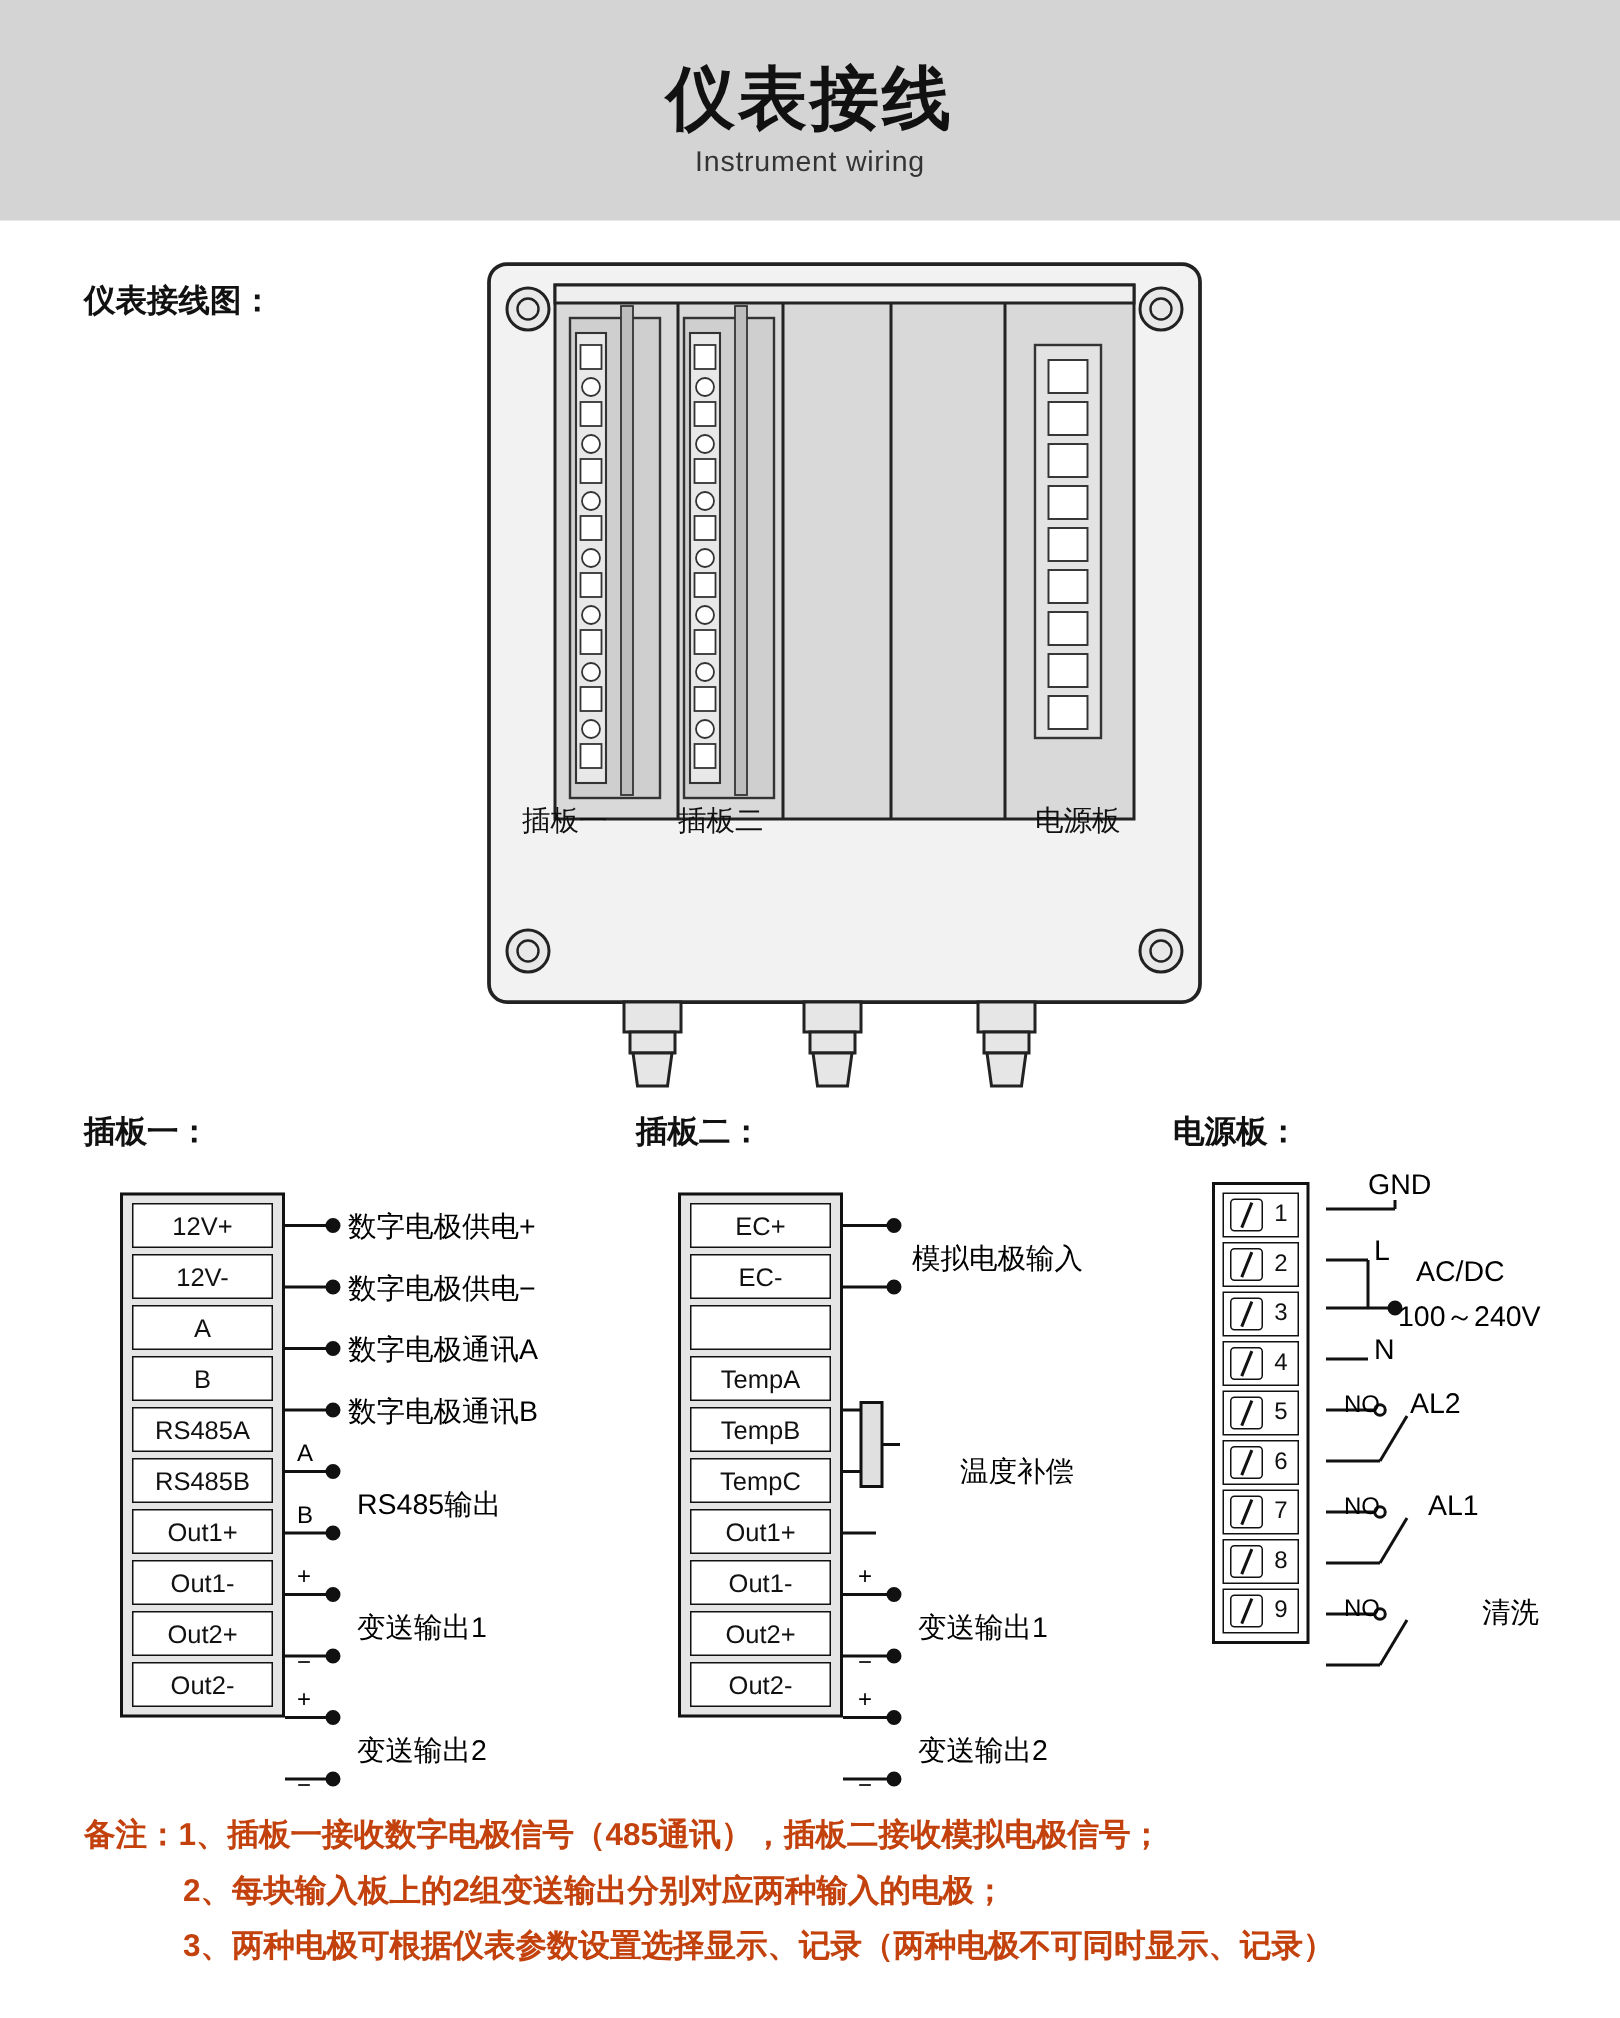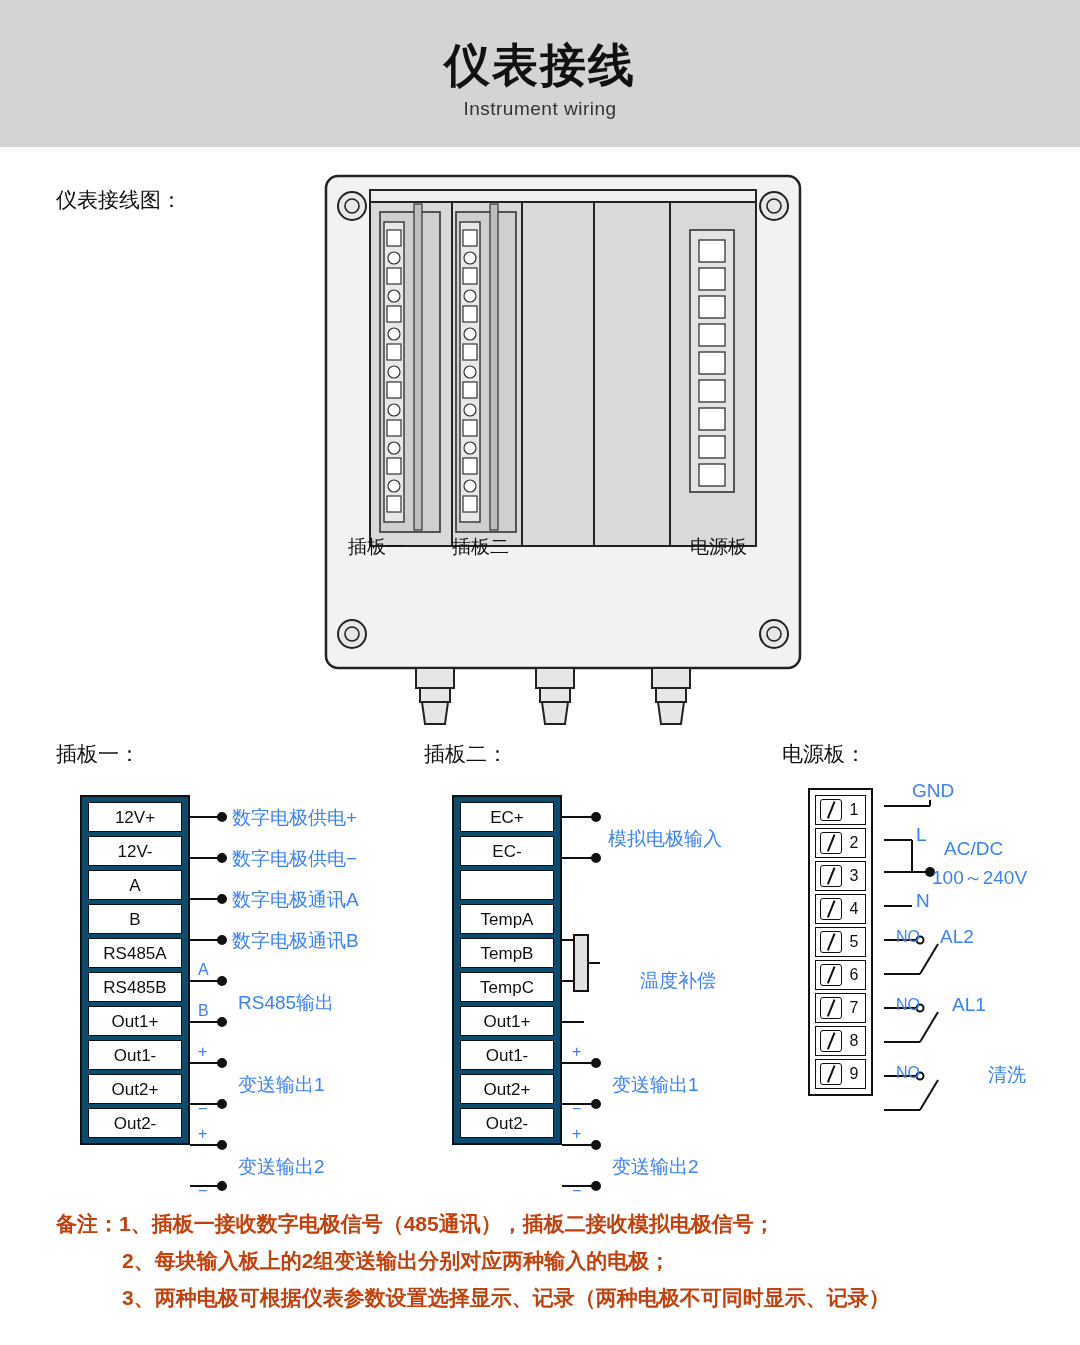--- a/index.html
+++ b/index.html
@@ -15,54 +15,54 @@
     width:1080px;height:147px;
     background:#d4d4d4;
     display:flex;flex-direction:column;align-items:center;justify-content:center;
   }
   .header .cn{
     font-size:46px;font-weight:bold;letter-spacing:2px;color:#111;line-height:1.15;margin-top:12px;
   }
   .header .en{
     font-size:19px;color:#333;margin-top:6px;letter-spacing:.5px;
   }
-  .label-cn{font-size:21px;font-weight:normal;color:#111;}
+  .label-cn{font-size:21px;font-weight:bold;color:#111;}
   
   #wiring-diagram-label{position:absolute;left:56px;top:186px;}
   #board1-label{position:absolute;left:56px;top:740px;}
   #board2-label{position:absolute;left:424px;top:740px;}
   #powerboard-label{position:absolute;left:782px;top:740px;}
 
   
   #enclosure{position:absolute;left:322px;top:172px;width:482px;height:560px;}
   #enclosure svg{display:block;}
 
   .blk-caption{
     position:absolute;font-size:19px;color:#111;white-space:nowrap;
   }
 
   
   .tblock{position:absolute;}
   .tb-frame{
-    border:2px solid #111;background:#0c4a6e;
+    border:2px solid #111;background:#e5e5e5;
     width:100%;box-sizing:border-box;
     padding:5px 6px;
     display:flex;flex-direction:column;gap:4px;
   }
   .tcell{
     border:1.6px solid #111;background:#fff;
     height:30px;line-height:30px;text-align:center;
     font-size:17px;color:#111;box-sizing:border-box;
   }
   .tcell.blank{color:transparent;}
 
   
   .lead-layer{position:absolute;left:0;top:0;width:1080px;height:1345px;pointer-events:none;}
   .sig{
-    position:absolute;font-size:19px;color:#3b82f6;white-space:nowrap;text-align:right;
+    position:absolute;font-size:19px;color:#000000;white-space:nowrap;text-align:right;
   }
   .sig.small{font-size:16px;}
 
   
   #powerblock{position:absolute;left:808px;top:788px;}
   #powerblock .pb-frame{
     border:2px solid #111;background:#fff;padding:5px 5px;
     display:flex;flex-direction:column;gap:3px;
   }
   .prow{

